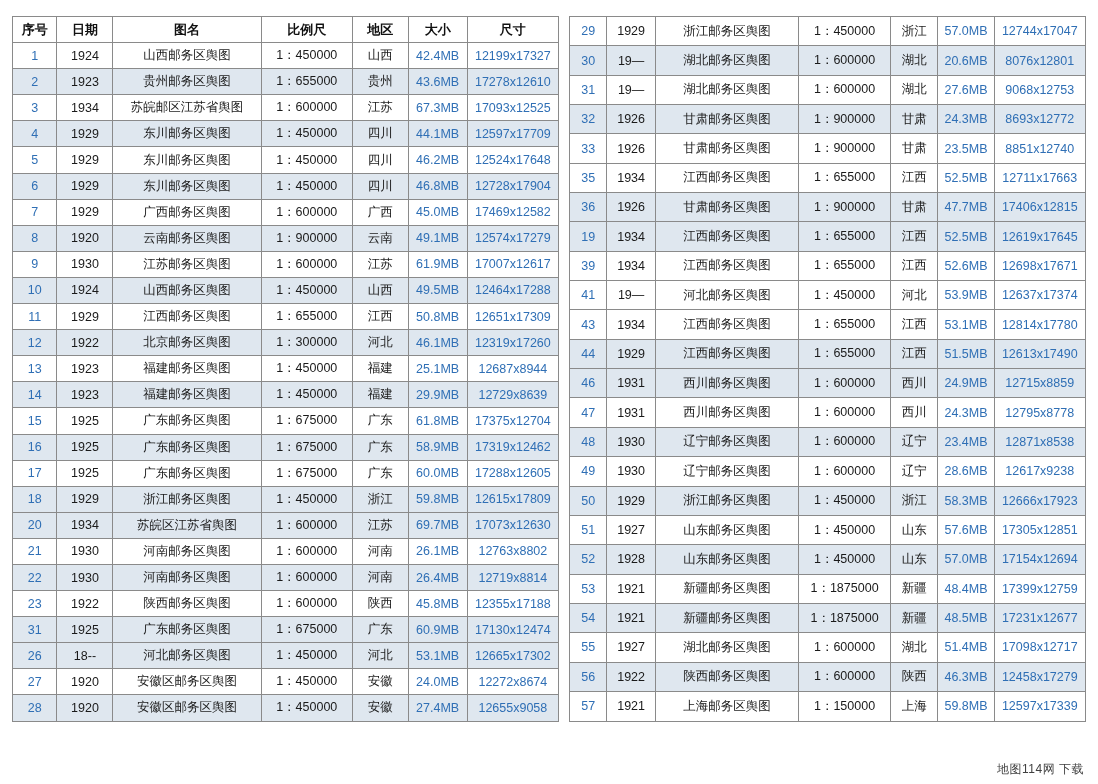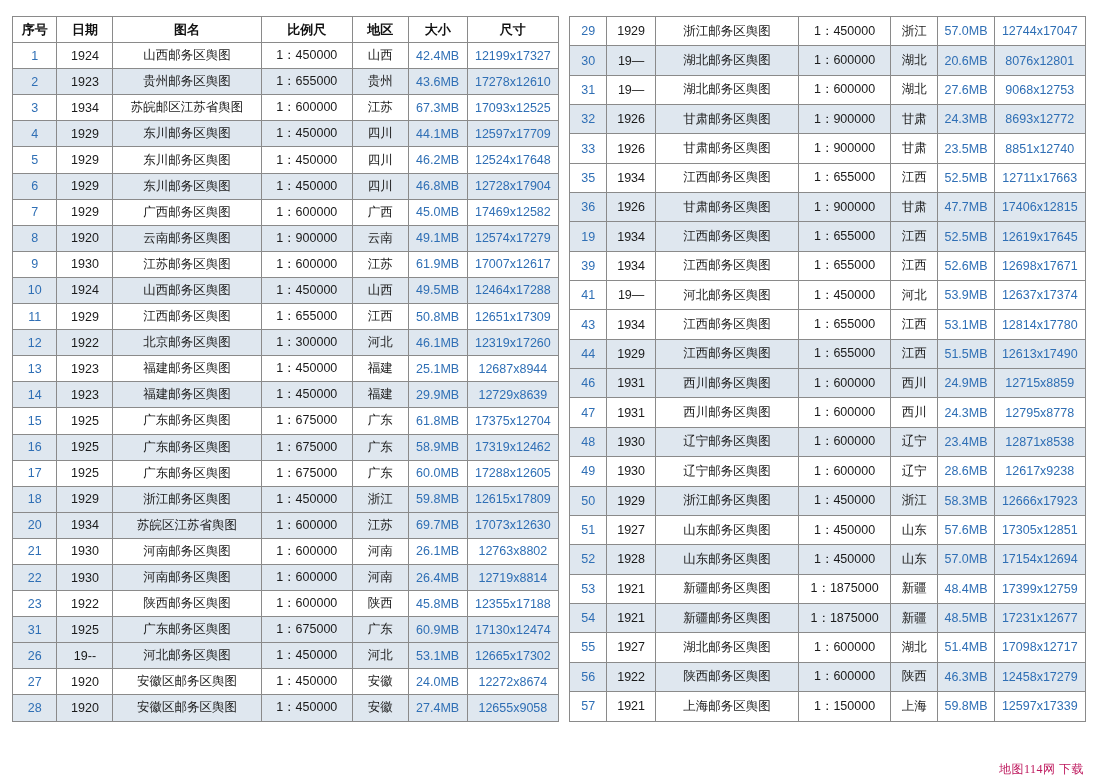--- a/index.html
+++ b/index.html
@@ -62,23 +62,22 @@
   tr.plain td { background: #ffffff; }
 
   td.link { color: #2f6fb5; }
   tr.alt td.link { color: #2f6fb5; }
 
   .footer {
     position: absolute;
     right: 14px;
     bottom: 6px;
     font-size: 12px;
-    color: #be185d;
+    color: #404040;
     letter-spacing: 0.5px;
-    font-family: Liberation Serif, serif;
   }
 </style>
 </head>
 <body>
 
 <div class="page">
 
   <table class="grid left">
     <colgroup>
       <col class="c0">
@@ -303,21 +302,21 @@
           <td class="link">31</td>
           <td>1925</td>
           <td>广东邮务区舆图</td>
           <td>1：675000</td>
           <td>广东</td>
           <td class="link">60.9MB</td>
           <td class="link">17130x12474</td>
         </tr>
         <tr class="alt">
           <td class="link">26</td>
-          <td>19--</td>
+          <td>18--</td>
           <td>河北邮务区舆图</td>
           <td>1：450000</td>
           <td>河北</td>
           <td class="link">53.1MB</td>
           <td class="link">12665x17302</td>
         </tr>
         <tr class="plain">
           <td class="link">27</td>
           <td>1920</td>
           <td>安徽区邮务区舆图</td>

